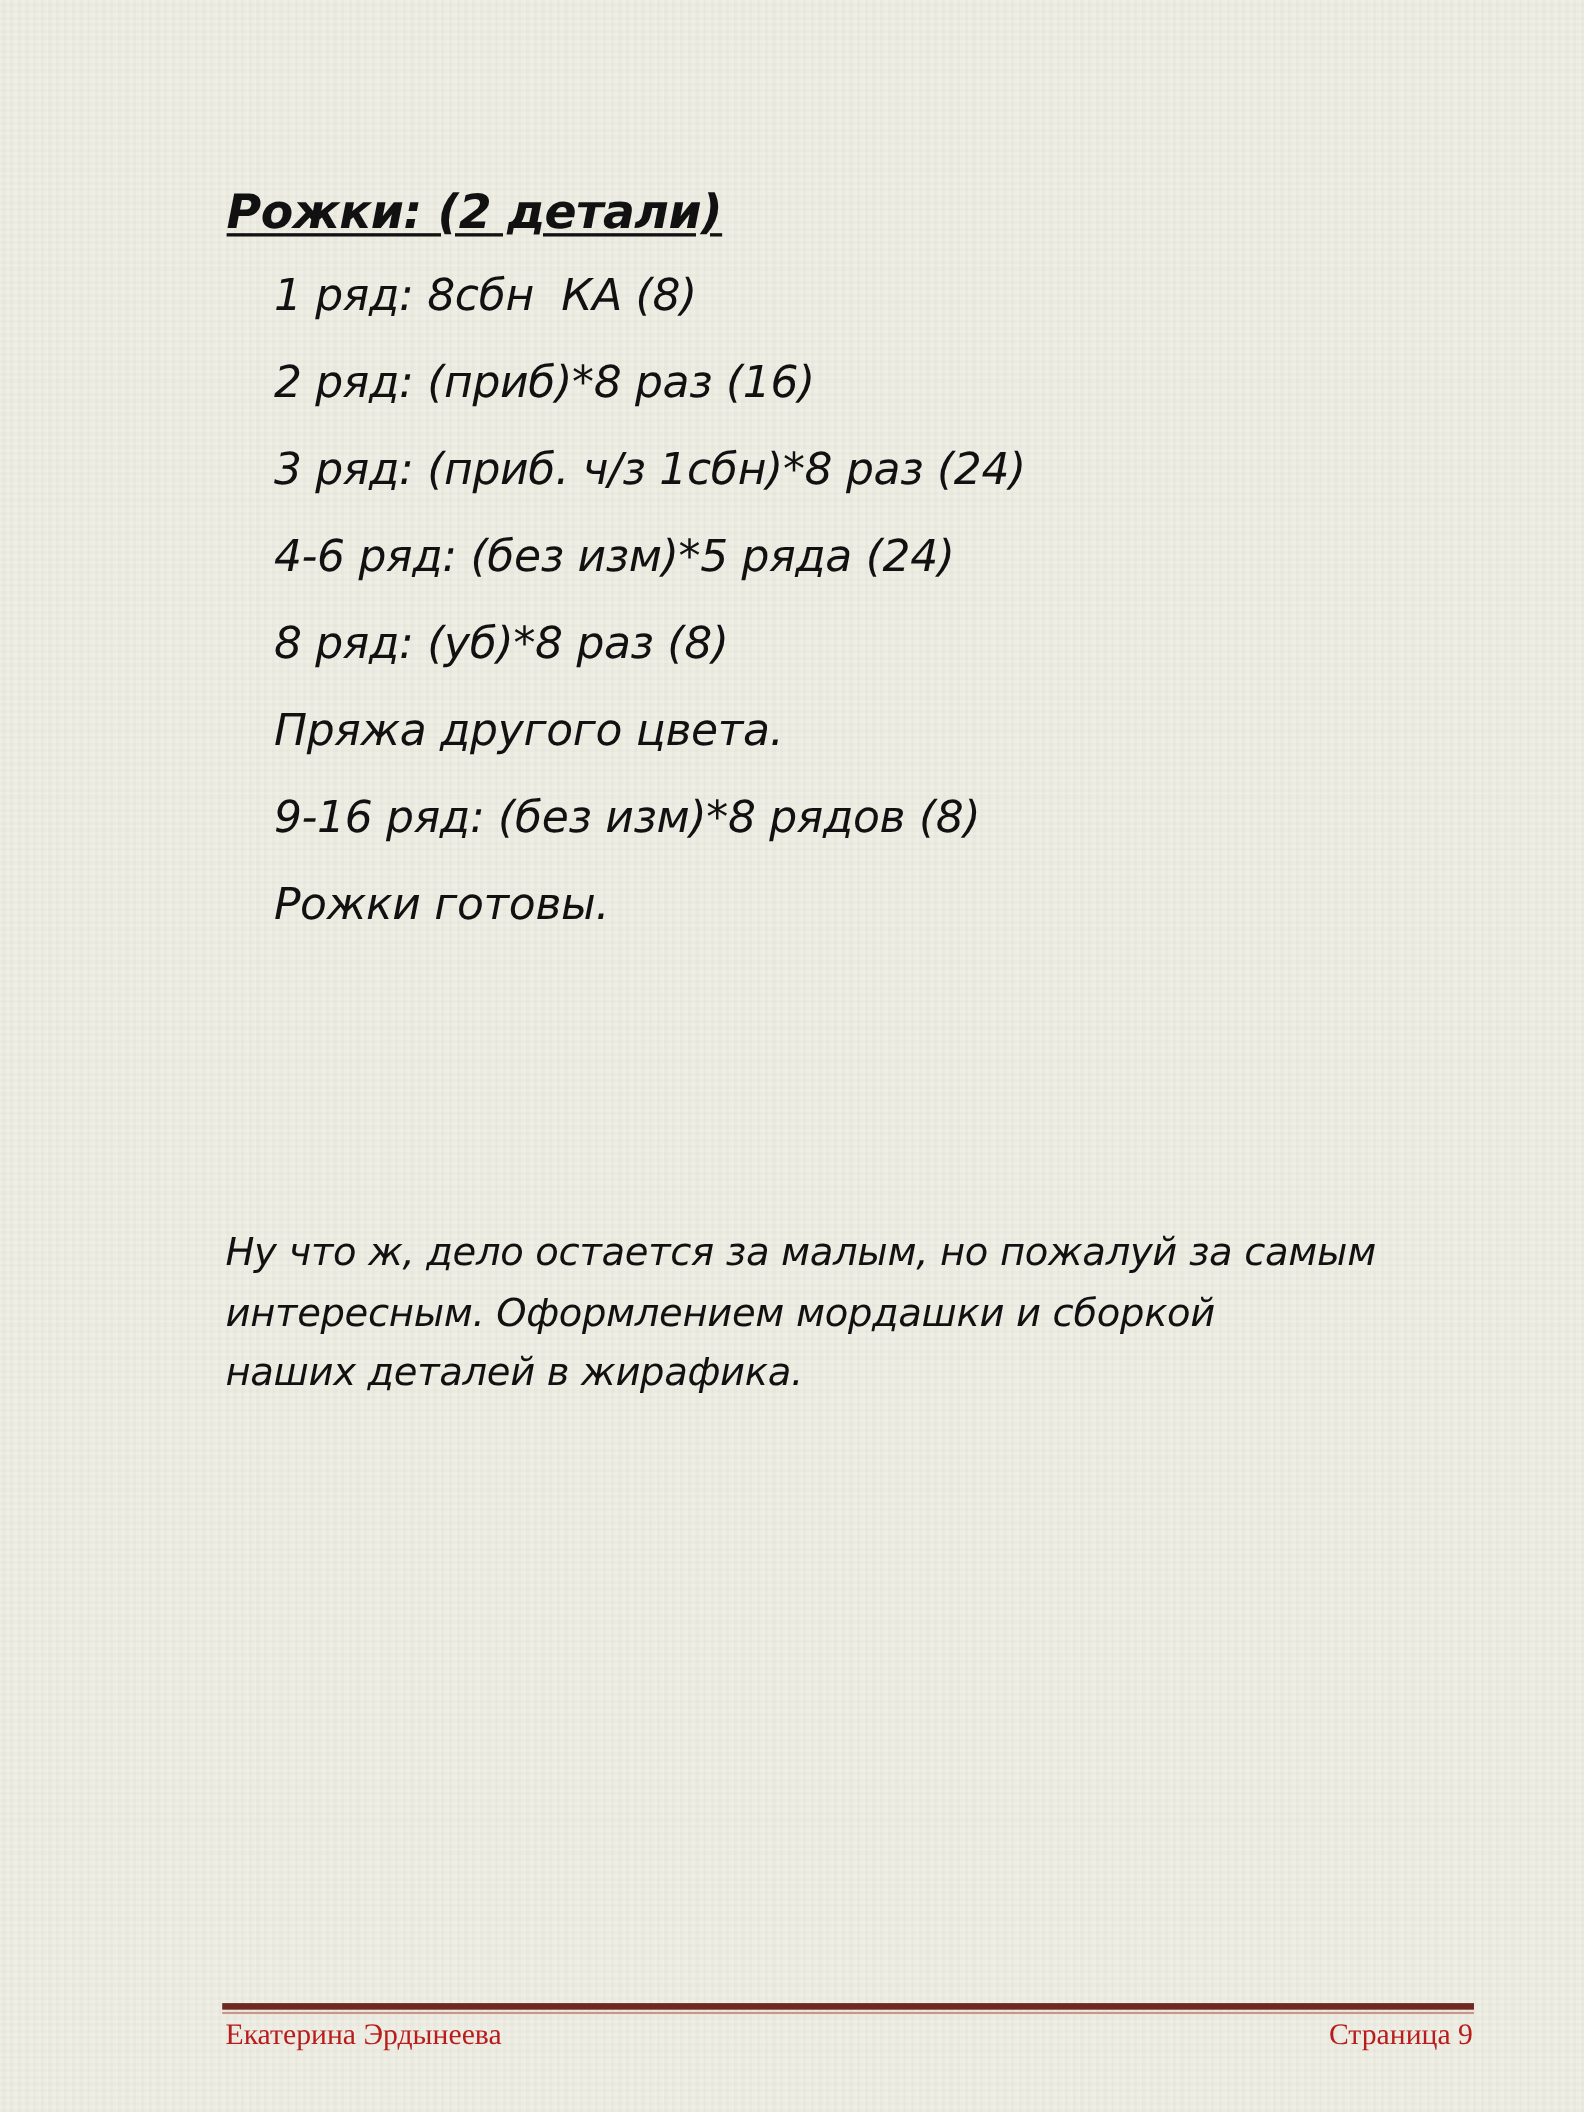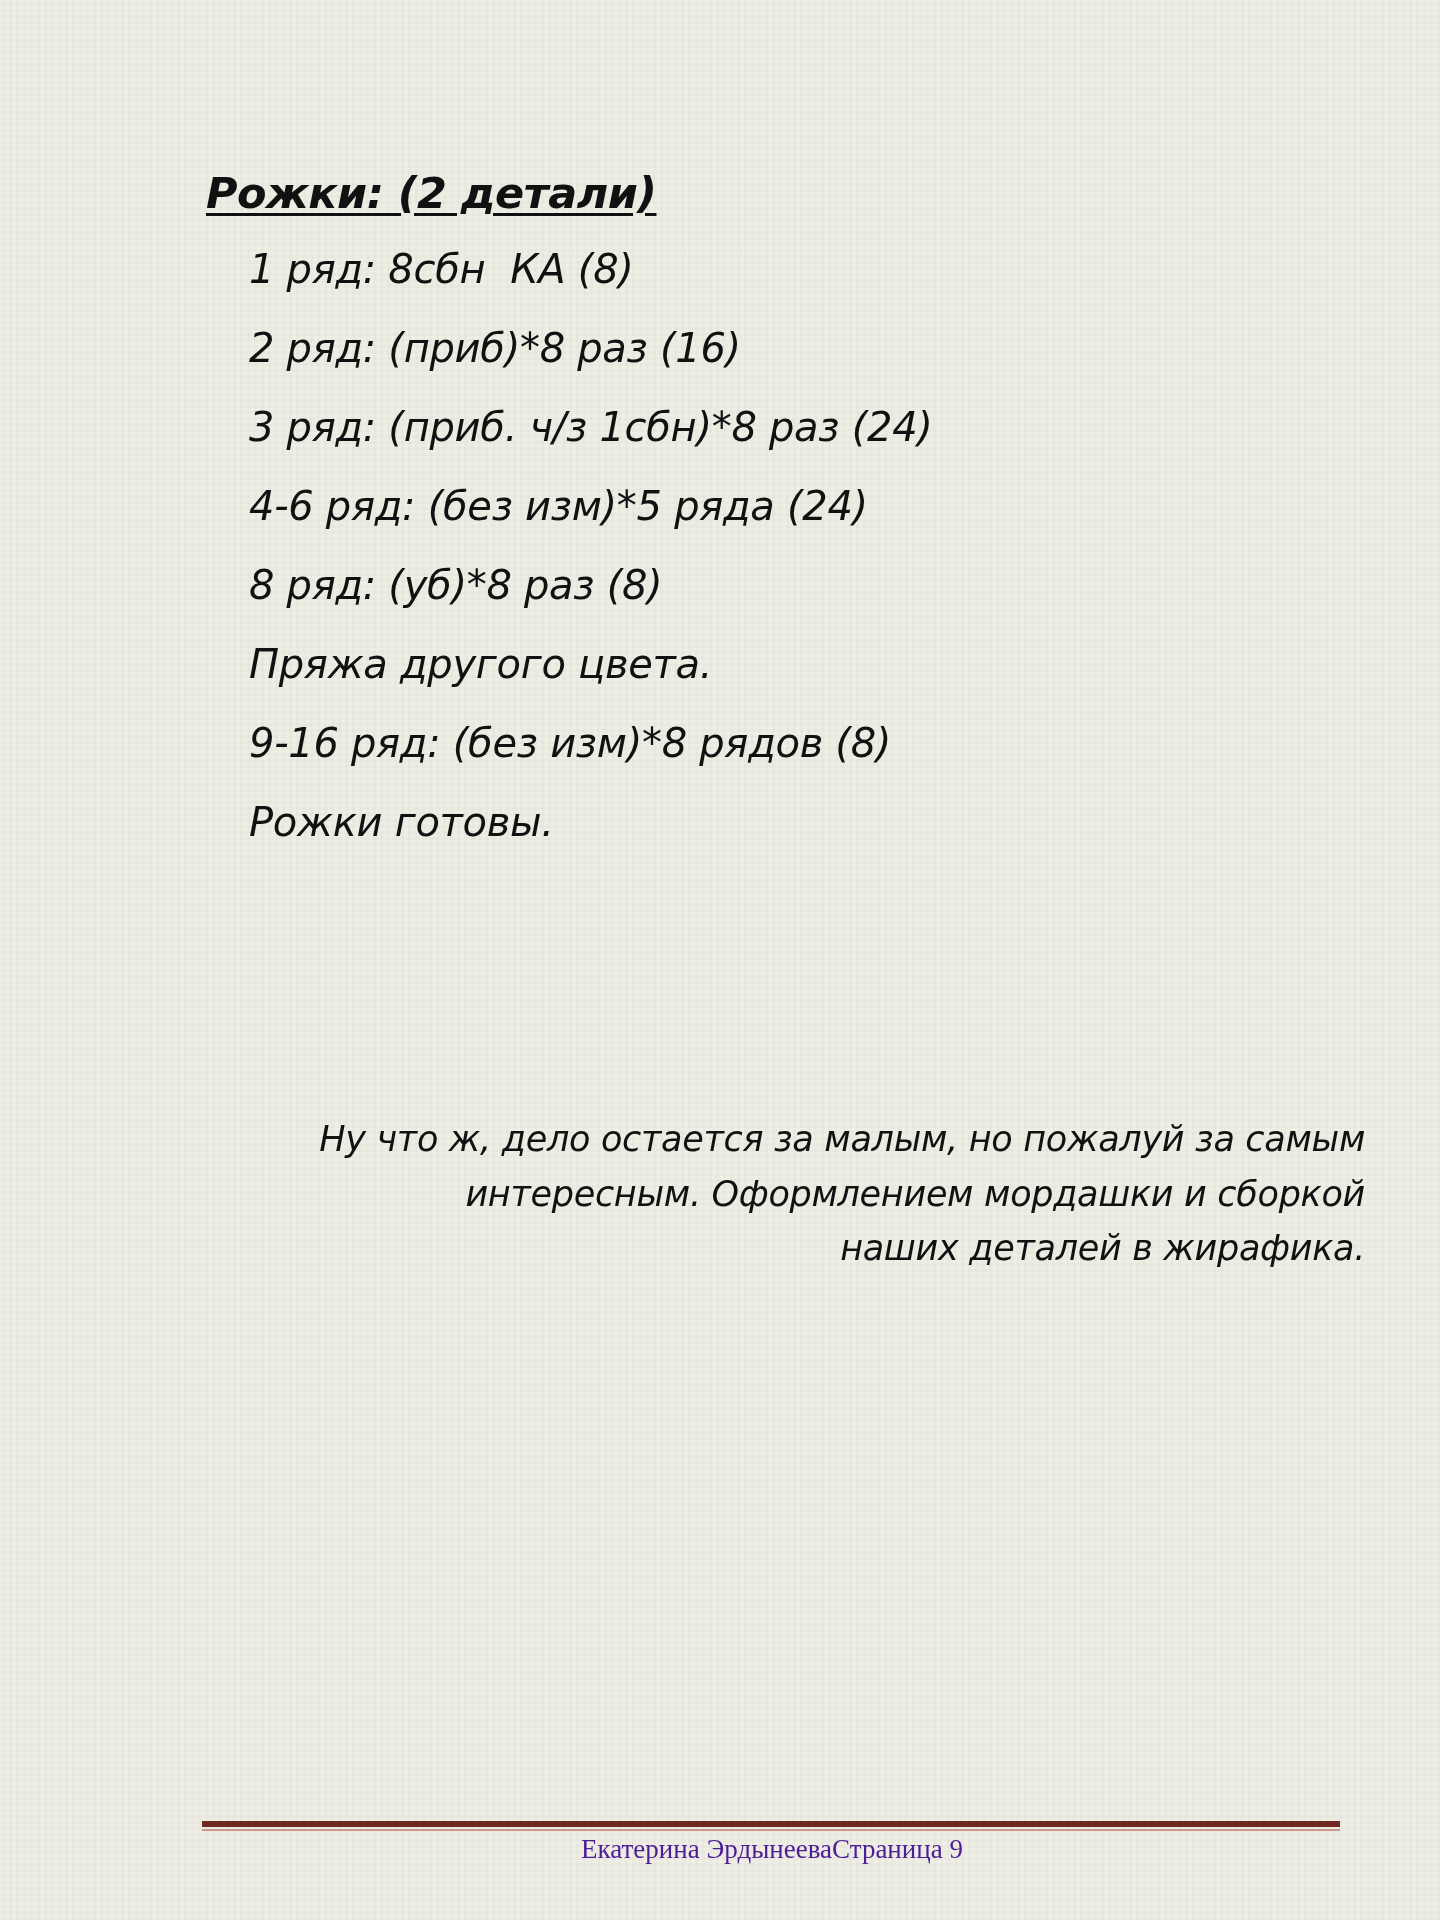--- a/index.html
+++ b/index.html
@@ -19,31 +19,31 @@
     letter-spacing: -0.5px; margin: 0;
   }
   .steps { position: absolute; left: 249px; top: 247px; margin: 0; padding: 0; list-style: none; }
   .steps li {
     font-size: 40px; font-style: italic; font-weight: normal;
     height: 79px; line-height: 44px; letter-spacing: -0.3px;
     white-space: pre;
   }
   .para {
     position: absolute; left: 205px; top: 1112px; width: 1160px; margin: 0;
-    font-size: 35px; font-style: italic; line-height: 54.5px; letter-spacing: -0.3px; text-align: right;
+    font-size: 35px; font-style: italic; line-height: 54.5px; letter-spacing: -0.3px;
   }
   .para span { display: block; white-space: nowrap; }
   .rule { position: absolute; left: 202px; width: 1138px; top: 1821px; }
   .rule .thick { height: 6px; background: var(--rule-dark); }
   .rule .gap { height: 2px; }
   .rule .thin { height: 2px; background: var(--rule-light); }
   .footer {
     position: absolute; left: 205px; top: 1834px; width: 1134px;
-    display: flex; justify-content: center;
-    font-family: "Liberation Serif", serif; font-size: 27px; color: #4c1d95;
+    display: flex; justify-content: space-between;
+    font-family: "Liberation Serif", serif; font-size: 27px; color: #b91c1c;
   }
 </style>
 </head>
 <body style="background-color: rgb(236, 236, 226); color: rgb(17, 17, 17);">
 
 <h1 class="heading">Рожки: (2 детали)</h1>
 
 <ol class="steps">
   <li>1 ряд: 8сбн  КА (8)</li>
   <li>2 ряд: (приб)*8 раз (16)</li>

